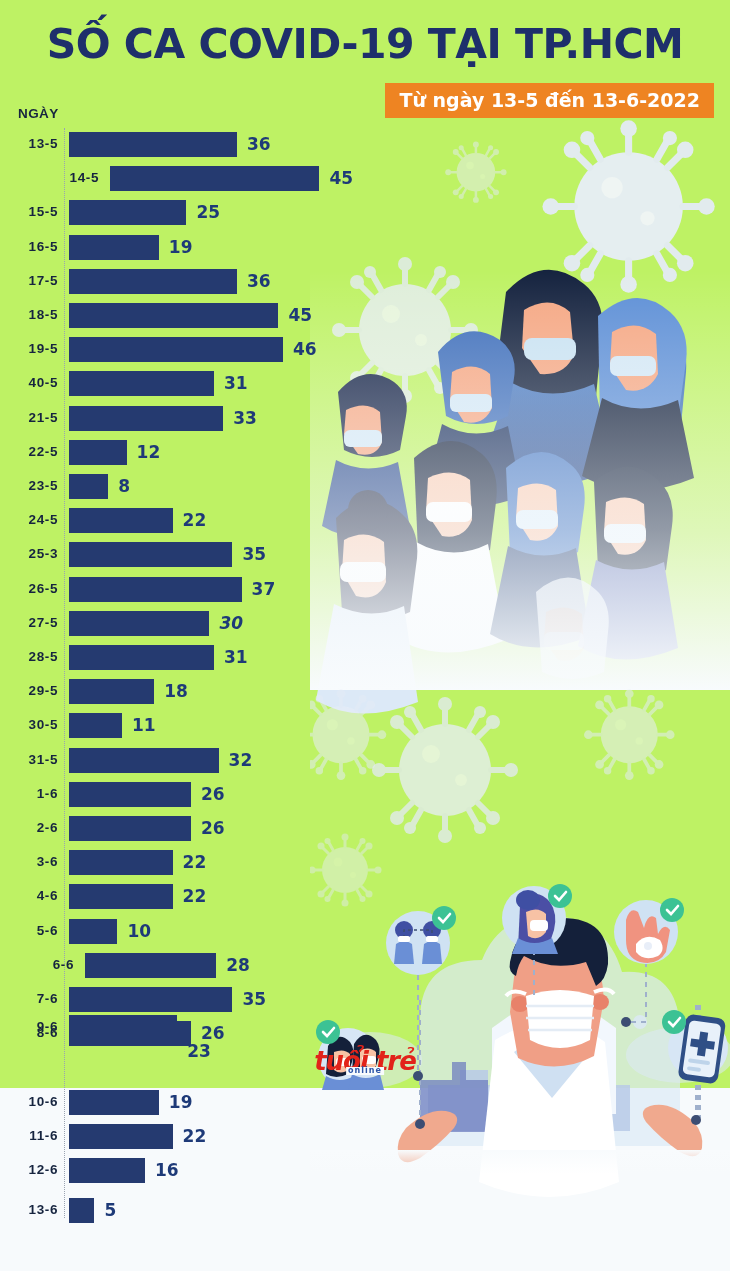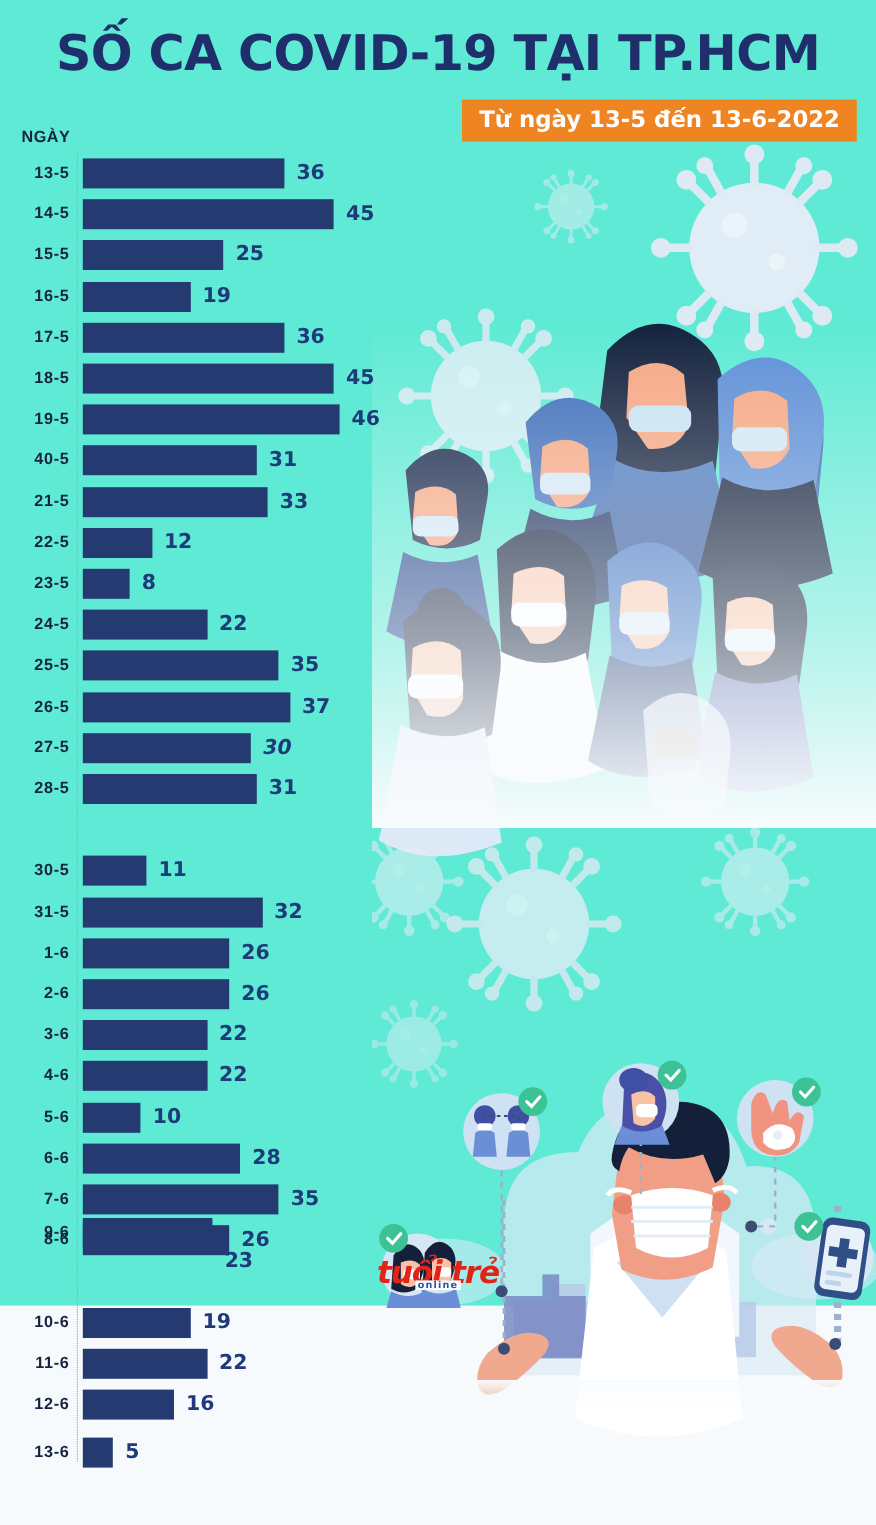--- a/index.html
+++ b/index.html
@@ -3,21 +3,21 @@
 <meta charset="utf-8">
 <style>
   * { margin:0; padding:0; box-sizing:border-box; }
   html, body { width:730px; height:1271px; }
   body {
     font-family: "Liberation Sans", sans-serif;
     background:#f7fafc;
     position:relative;
     overflow:hidden;
   }
-  .page { position:relative; width:730px; height:1088px; background:#5eead4; }
+  .page { position:relative; width:730px; height:1088px; background:#bef264; }
 
   
   .illus { position:absolute; right:0; top:0; width:420px; height:1230px; pointer-events:none; }
   .illus svg { display:block; }
 
   
   .title {
     position:absolute; left:0; top:20px; width:730px; text-align:center;
     font-size:41px; font-weight:bold; letter-spacing:-0.5px;
     color:#1e2f6b; font-family:"DejaVu Sans", sans-serif;
@@ -364,21 +364,21 @@
   <div class="date-badge">Từ ngày 13-5 đến 13-6-2022</div>
   <div class="axis-caption">NGÀY</div>
 
   <div class="chart" id="chart">
     <div class="axis-line"></div>
   <div class="row" style="top: 0px;">
         <div class="day">13-5</div>
         <div class="bar" style="width: 168px; background: rgb(37, 58, 112);"></div>
         <div class="val" style="left: 247px;">36</div>
       </div>
-      <div class="row" style="top: 34.2px;">
+      <div class="row" style="top: 34.2px; margin-left: 41px;">
         <div class="day">14-5</div>
         <div class="bar" style="width: 209.4px; background: rgb(37, 58, 112);"></div>
         <div class="val" style="left: 288.4px;">45</div>
       </div>
       <div class="row" style="top: 68.4px;">
         <div class="day">15-5</div>
         <div class="bar" style="width: 117.4px; background: rgb(37, 58, 112);"></div>
         <div class="val" style="left: 196.4px;">25</div>
       </div>
       <div class="row" style="top: 102.6px;">
@@ -420,39 +420,44 @@
         <div class="day">23-5</div>
         <div class="bar" style="width: 39.2px; background: rgb(37, 58, 112);"></div>
         <div class="val" style="left: 118.2px;">8</div>
       </div>
       <div class="row" style="top: 376.2px;">
         <div class="day">24-5</div>
         <div class="bar" style="width: 103.6px; background: rgb(37, 58, 112);"></div>
         <div class="val" style="left: 182.6px;">22</div>
       </div>
       <div class="row" style="top: 410.4px;">
-        <div class="day">25-5</div>
+        <div class="day">25-3</div>
         <div class="bar" style="width: 163.4px; background: rgb(37, 58, 112);"></div>
         <div class="val" style="left: 242.4px;">35</div>
       </div>
       <div class="row" style="top: 444.6px;">
         <div class="day">26-5</div>
         <div class="bar" style="width: 172.6px; background: rgb(37, 58, 112);"></div>
         <div class="val" style="left: 251.6px;">37</div>
       </div>
       <div class="row" style="top: 478.8px;">
         <div class="day">27-5</div>
         <div class="bar" style="width: 140.4px; background: rgb(37, 58, 112);"></div>
         <div class="val" style="left: 219.4px; font-style: italic;">30</div>
       </div>
       <div class="row" style="top: 513px;">
         <div class="day">28-5</div>
         <div class="bar" style="width: 145px; background: rgb(37, 58, 112);"></div>
         <div class="val" style="left: 224px;">31</div>
       </div>
+      <div class="row" style="top: 547.2px;">
+        <div class="day">29-5</div>
+        <div class="bar" style="width: 85.2px; background: rgb(37, 58, 112);"></div>
+        <div class="val" style="left: 164.2px;">18</div>
+      </div>
       <div class="row" style="top: 581.4px;">
         <div class="day">30-5</div>
         <div class="bar" style="width: 53px; background: rgb(37, 58, 112);"></div>
         <div class="val" style="left: 132px;">11</div>
       </div>
       <div class="row" style="top: 615.6px;">
         <div class="day">31-5</div>
         <div class="bar" style="width: 149.6px; background: rgb(37, 58, 112);"></div>
         <div class="val" style="left: 228.6px;">32</div>
       </div>
@@ -474,21 +479,21 @@
       <div class="row" style="top: 752.4px;">
         <div class="day">4-6</div>
         <div class="bar" style="width: 103.6px; background: rgb(37, 58, 112);"></div>
         <div class="val" style="left: 182.6px;">22</div>
       </div>
       <div class="row" style="top: 786.6px;">
         <div class="day">5-6</div>
         <div class="bar" style="width: 48.4px; background: rgb(37, 58, 112);"></div>
         <div class="val" style="left: 127.4px;">10</div>
       </div>
-      <div class="row" style="top: 820.8px;">
+      <div class="row" style="top: 820.8px; margin-left: 16px;">
         <div class="day">6-6</div>
         <div class="bar" style="width: 131.2px; background: rgb(37, 58, 112);"></div>
         <div class="val" style="left: 210.2px;">28</div>
       </div>
       <div class="row" style="top: 855px;">
         <div class="day">7-6</div>
         <div class="bar" style="width: 163.4px; background: rgb(37, 58, 112);"></div>
         <div class="val" style="left: 242.4px;">35</div>
       </div>
       <div class="row" style="top: 889.2px;">

